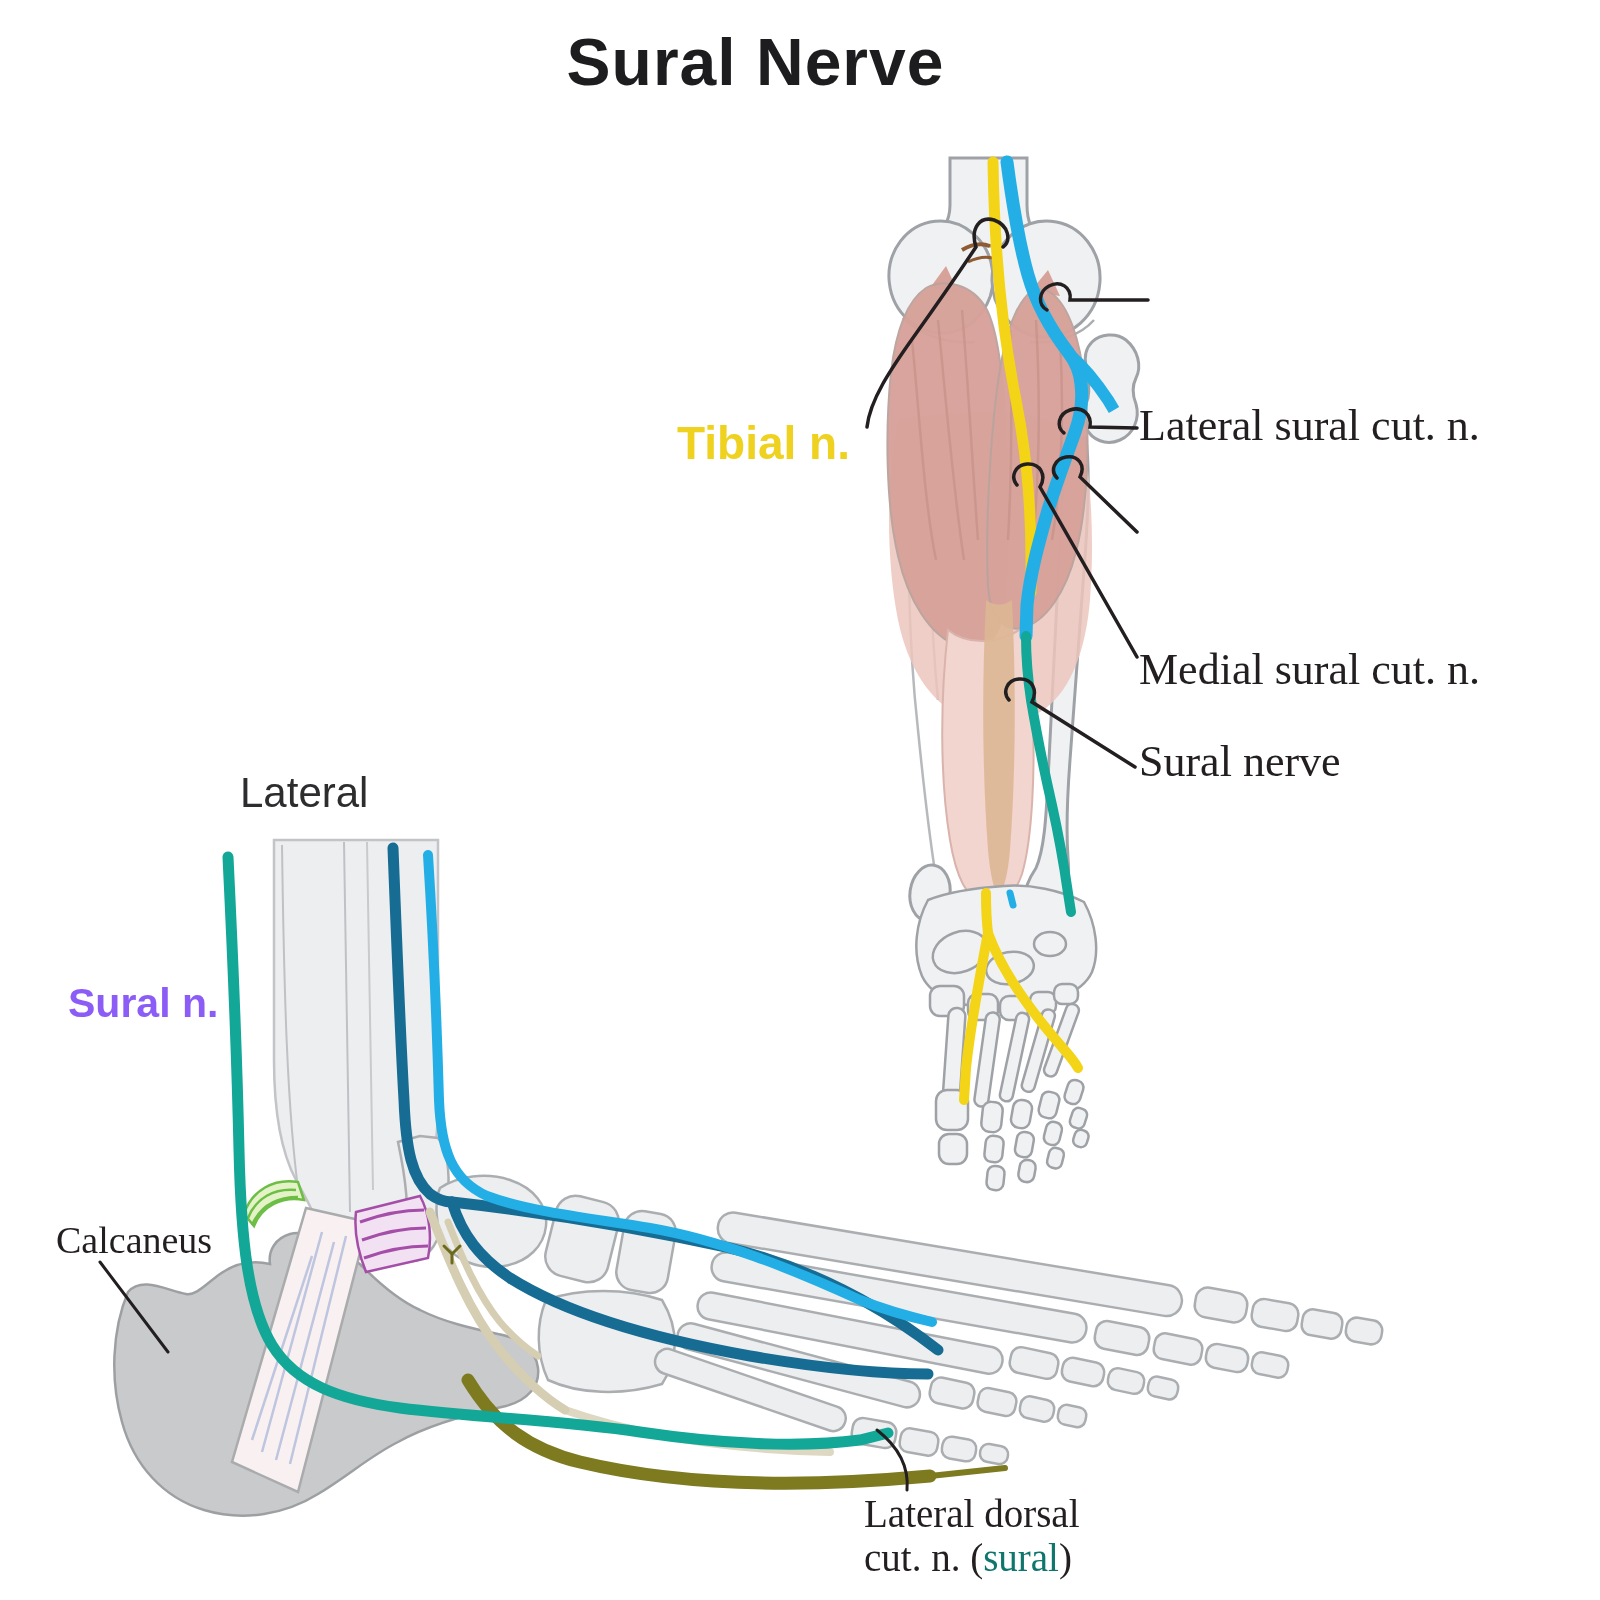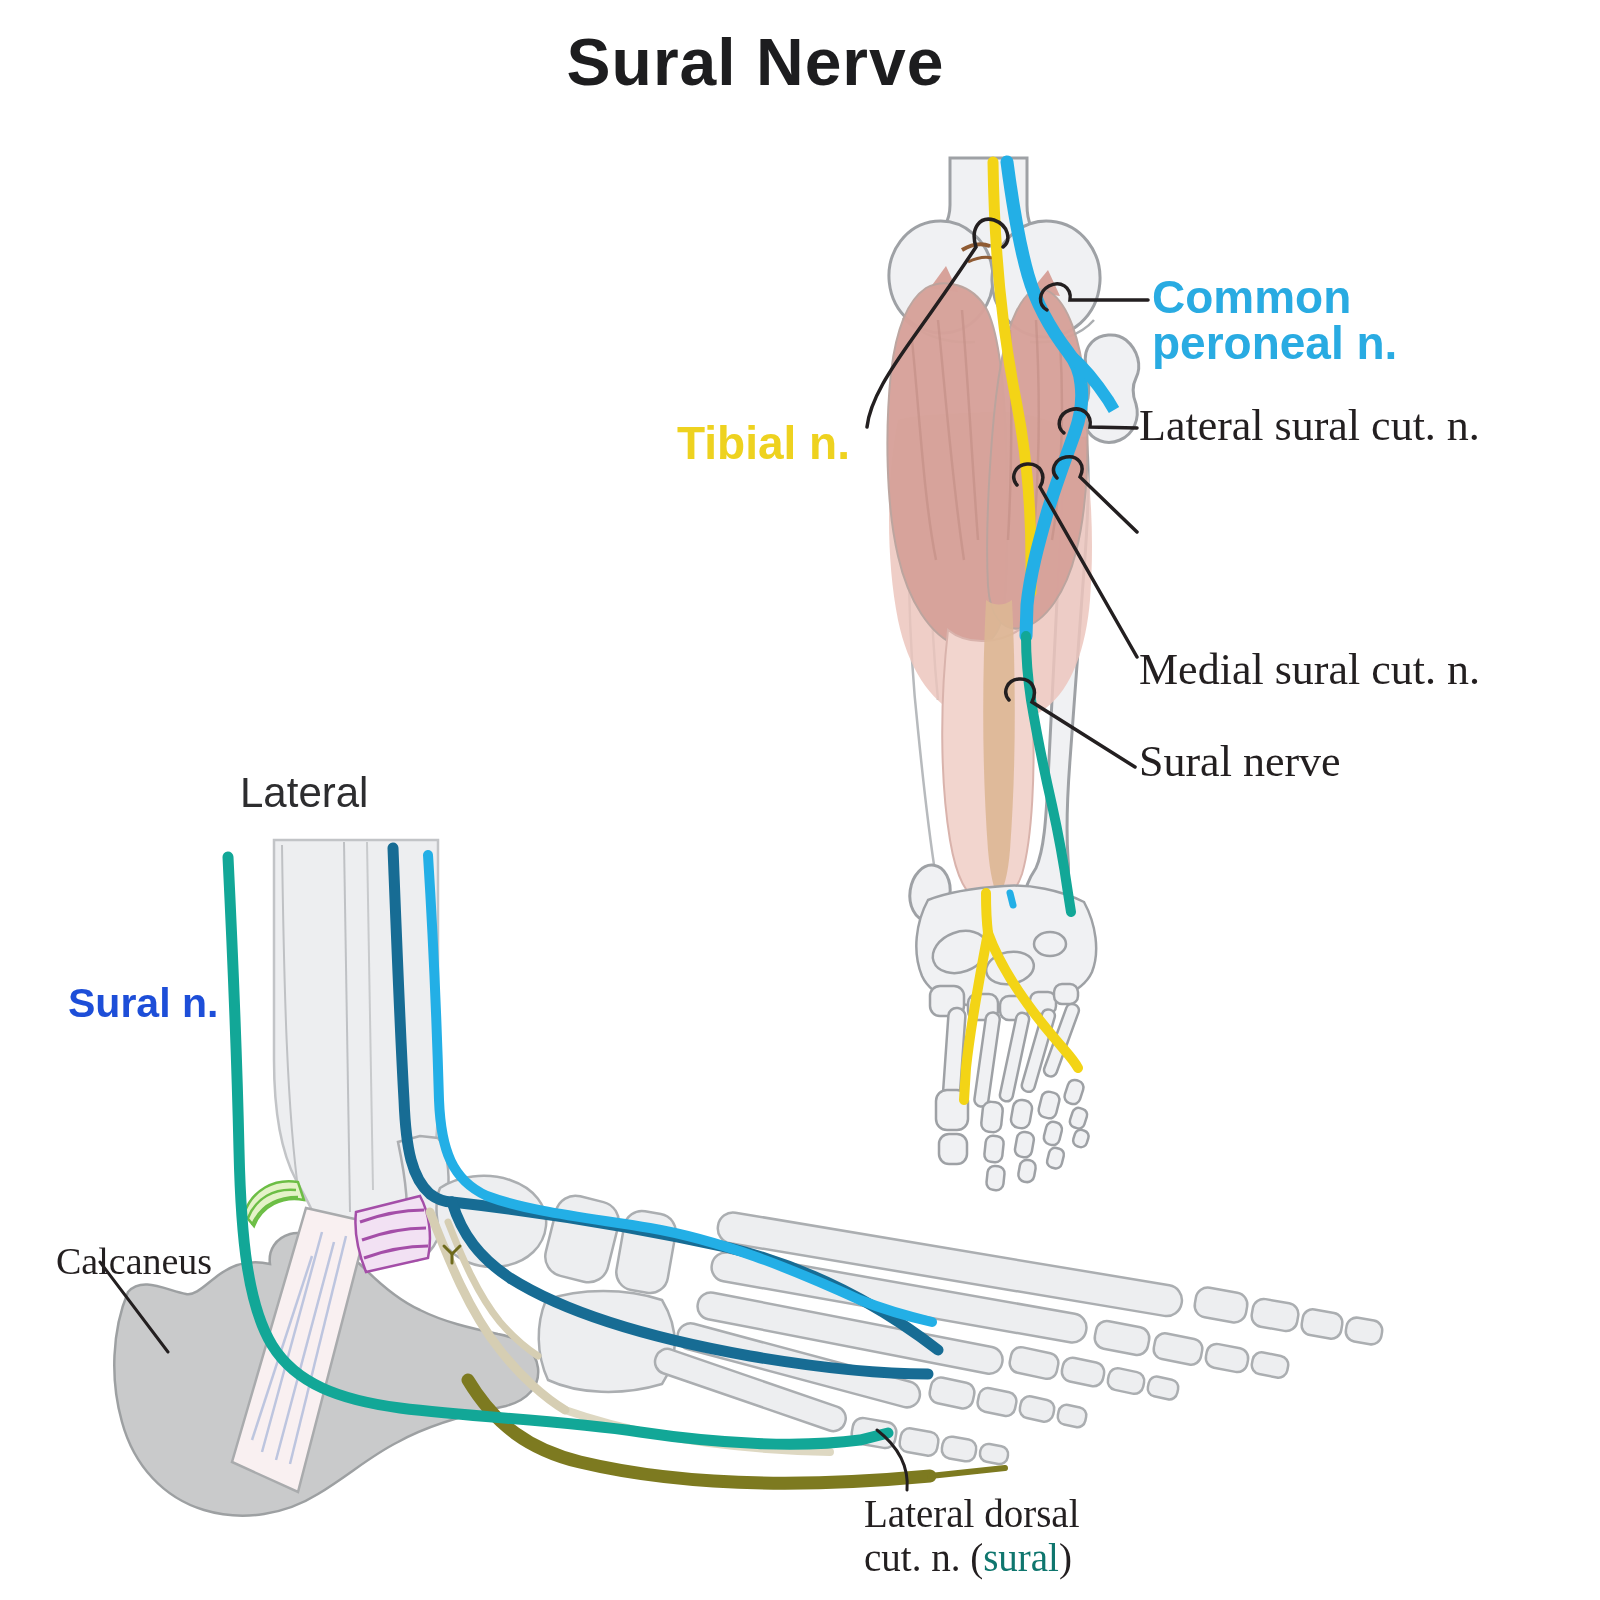--- a/index.html
+++ b/index.html
@@ -5,21 +5,21 @@
   html,body{margin:0;padding:0;background:#ffffff;}
   #stage{position:relative;width:1511px;height:1600px;background:#ffffff;overflow:hidden;
          font-family:"Liberation Sans",sans-serif;}
   #art{position:absolute;left:0;top:0;width:1600px;height:1600px;}
   .lbl{position:absolute;white-space:nowrap;}
   .t-title{font:600 66px/1.05 "Liberation Sans",sans-serif;color:#1d1d1f;letter-spacing:1px;}
   .t-yellow{font:600 46px/46px "Liberation Sans",sans-serif;color:#eed21f;}
   .t-blue{font:600 46px/46px "Liberation Sans",sans-serif;color:#29abe2;}
   .t-serif{font:400 44px/47px "Liberation Serif",serif;color:#231f20;}
   .t-lateral{font:500 42px/42px "Liberation Sans",sans-serif;color:#2d2d2f;}
-  .t-suraln{font:600 41px/41px "Liberation Sans",sans-serif;color:#1d4ed8;}
+  .t-suraln{font:600 41px/41px "Liberation Sans",sans-serif;color:#8b5cf6;}
   .t-calc{font:400 38px/40px "Liberation Serif",serif;color:#231f20;}
   .t-ldorsal{font:400 39px/44px "Liberation Serif",serif;color:#231f20;}
   .teal-word{color:#0f766e;margin-top:36px;}
 </style>
 </head>
 <body>
 
 <div id="stage">
 
 <svg id="art" viewBox="0 0 1600 1600" xmlns="http://www.w3.org/2000/svg">
@@ -222,36 +222,32 @@
     <path d="M 1135 767 L 1032 702 C 1038 690 1032 678 1019 679 C 1007 680 1002 692 1009 700"></path>
     <path stroke-width="3" d="M 100 1262 L 168 1352"></path>
     <path stroke-width="3" d="M 877 1430 C 900 1448 909 1468 907 1490"></path>
   </g>
 </svg>
 
   <div class="lbl t-title" style="left:50%;top:28px;transform:translateX(-50%);">Sural Nerve</div>
 
   <div class="lbl t-yellow" style="left:677px;top:420px;">Tibial n.</div>
 
-  <div class="lbl t-blue" style="left:1152px;top:274px;">
-    <div>Common</div>
-    <div>peroneal n.</div>
-  </div>
 
   <div class="lbl t-serif" style="left:1139px;top:402px;">Lateral sural cut. n.</div>
 
 
   <div class="lbl t-serif" style="left:1139px;top:646px;">Medial sural cut. n.</div>
 
   <div class="lbl t-serif" style="left:1139px;top:738px;">Sural nerve</div>
 
   <div class="lbl t-lateral" style="left:240px;top:772px;">Lateral</div>
 
   <div class="lbl t-suraln" style="left:68px;top:983px;">Sural n.</div>
 
-  <div class="lbl t-calc" style="left:56px;top:1220px;margin-top:21px;">Calcaneus</div>
+  <div class="lbl t-calc" style="left:56px;top:1220px;">Calcaneus</div>
 
   <div class="lbl t-ldorsal" style="left:864px;top:1492px;">
     <div>Lateral dorsal</div>
     <div><span>cut. n. (</span><span class="teal-word">sural</span><span>)</span></div>
   </div>
 
 </div>
 
 </body></html>

